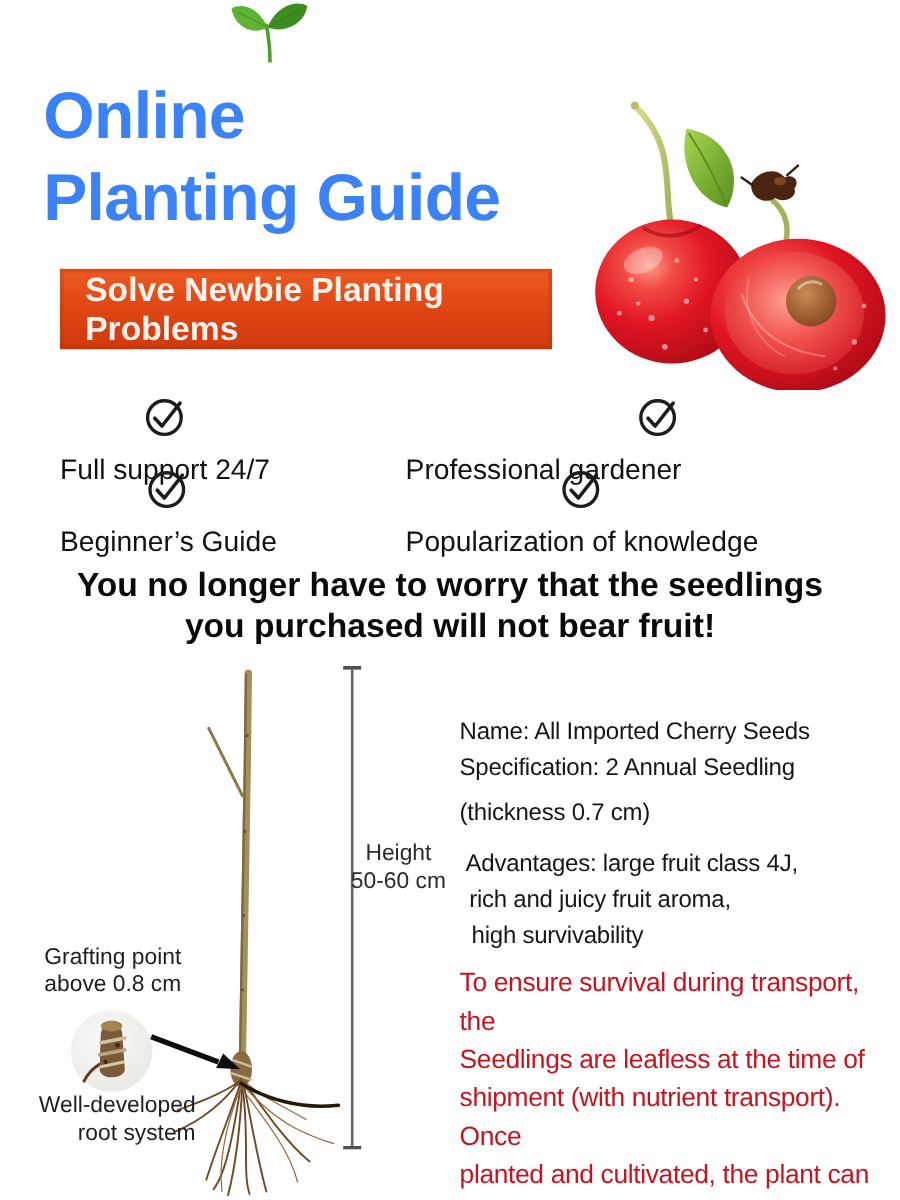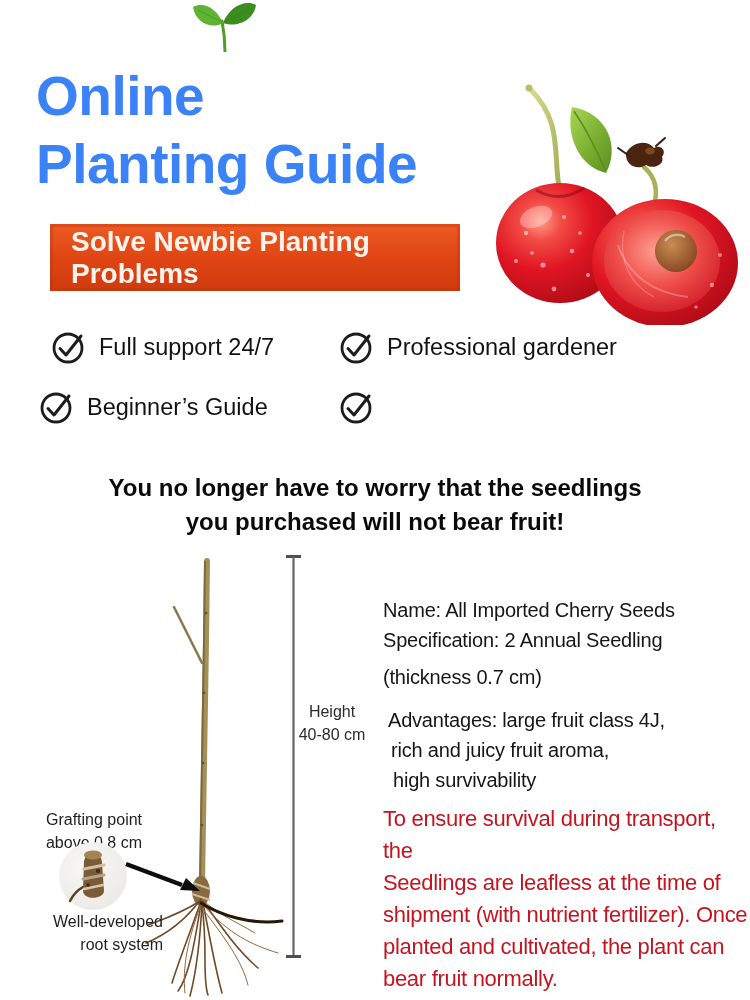--- a/index.html
+++ b/index.html
@@ -9,31 +9,31 @@
   .title { position:absolute; left:36px; top:62px; font-size:55px; font-weight:bold;
            line-height:68px; color:#3b82f6; letter-spacing:-0.5px; }
 
   .banner { position:absolute; left:50px; top:224px; width:410px; height:67px;
             background:linear-gradient(180deg,#ec5a22 0%, #de4413 55%, #cf3a0e 100%);
             box-shadow:inset 0 0 0 3px rgba(186,52,9,.35);
             display:flex; align-items:center; padding-left:21px;
             color:#fdf3ed; font-size:28px;font-weight:bold; }
 
   .feature { position:absolute; display:flex; align-items:center; gap:11px;
-             font-size:23.5px; color:#121212; white-space:nowrap; }
-  .f1 { left:50px; top:327px; } .f2 { left:338px; top:327px; }
-  .f3 { left:38px; top:387px; } .f4 { left:338px; top:387px; }
+             font-size:23.5px; color:#121212; white-space:nowrap;flex-direction:column; }
+  .f1 { left:50px; top:327px; } .f2 { left:338px; top:327px;align-items:flex-end; }
+  .f3 { left:50px; top:387px; } .f4 { left:338px; top:387px; }
   .feature svg { flex:0 0 auto; }
 
   .headline { position:absolute; left:0; top:471px; width:750px; text-align:center;
-              font-size:24px; font-weight:bold; line-height:34px; color:#0a0a0a; }
-
-  .small-label { position:absolute; font-size:16px; line-height:23px; color:#1f1f1f; text-align:center; }
+              font-size:28px; font-weight:bold; line-height:34px; color:#0a0a0a; }
+
+  .small-label { position:absolute; font-size:19px; line-height:23px; color:#1f1f1f; text-align:center; }
   .height-label { left:292px; top:700px; width:80px; color:#2b2b2b; }
-  .graft-label  { left:12px;  top:786px; width:164px;margin-top:22px; }
+  .graft-label  { left:12px;  top:786px; width:164px; }
   .root-label   { left:11px;  top:910px; width:152px;text-align:right; }
 
   .abs { position:absolute; }
 
   .info { position:absolute; left:383px; top:595px; width:364px;
           font-size:20px; line-height:30px; color:#161616; letter-spacing:-0.2px; }
   .info .ln3 { margin-top:7px; }
   .info .ln4 { margin-top:13px; padding-left:5px; }
   .info .ln5 { padding-left:8px; }
   .info .ln6 { padding-left:10px; }
@@ -151,20 +151,21 @@
       <circle cx="18" cy="21" r="14" stroke="#1c1c1c" stroke-width="2.8" fill="none"></circle>
       <path d="M10,21.5 L16,28 L31,9" stroke="#1c1c1c" stroke-width="3" fill="none" stroke-linecap="round" stroke-linejoin="round"></path>
     </svg>
     <span>Beginner’s Guide</span>
   </div>
   <div class="feature f4">
     <svg width="38" height="40" viewBox="0 0 38 40">
       <circle cx="18" cy="21" r="14" stroke="#1c1c1c" stroke-width="2.8" fill="none"></circle>
       <path d="M10,21.5 L16,28 L31,9" stroke="#1c1c1c" stroke-width="3" fill="none" stroke-linecap="round" stroke-linejoin="round"></path>
     </svg>
+    <span>Popularization of knowledge</span>
   </div>
 
   <div class="headline">
     <div>You no longer have to worry that the seedlings</div>
     <div>you purchased will not bear fruit!</div>
   </div>
 
   <svg class="abs" style="left:130px; top:553px;" width="180" height="447" viewBox="0 0 180 447">
     <path d="M77,8 C76,120 73,240 72,332" stroke="#a5905a" stroke-width="6" fill="none" stroke-linecap="round"></path>
     <path d="M75,8 C74,120 71,240 70,332" stroke="#7d6a3e" stroke-width="2" fill="none"></path>
@@ -195,21 +196,21 @@
   </svg>
 
   <svg class="abs" style="left:285px; top:555px;" width="18" height="403" viewBox="0 0 18 403">
     <rect x="1" y="0" width="15" height="3" fill="#4f4f4f"></rect>
     <rect x="7.4" y="2" width="2.2" height="399" fill="#666666"></rect>
     <rect x="1" y="400" width="15" height="3" fill="#4f4f4f"></rect>
   </svg>
 
   <div class="small-label height-label">
     <div>Height</div>
-    <div>40-80 cm</div>
+    <div>50-60 cm</div>
   </div>
 
   <div class="small-label graft-label">
     <div>Grafting point</div>
     <div>above 0.8 cm</div>
   </div>
 
   <svg class="abs" style="left:58px; top:841px;" width="70" height="70" viewBox="0 0 70 70">
     <defs>
       <radialGradient id="gi" cx="0.4" cy="0.35" r="0.9">
@@ -244,18 +245,18 @@
     <div class="ln2">Specification: 2 Annual Seedling</div>
     <div class="ln3">(thickness 0.7 cm)</div>
     <div class="ln4">Advantages: large fruit class 4J,</div>
     <div class="ln5">rich and juicy fruit aroma,</div>
     <div class="ln6">high survivability</div>
   </div>
 
   <div class="note">
     <div>To ensure survival during transport, the</div>
     <div>Seedlings are leafless at the time of</div>
-    <div>shipment (with nutrient fertilizer). Once</div>
+    <div>shipment (with nutrient transport). Once</div>
     <div>planted and cultivated, the plant can</div>
     <div>bear fruit normally.</div>
   </div>
 
 </div>
 
 </body></html>

